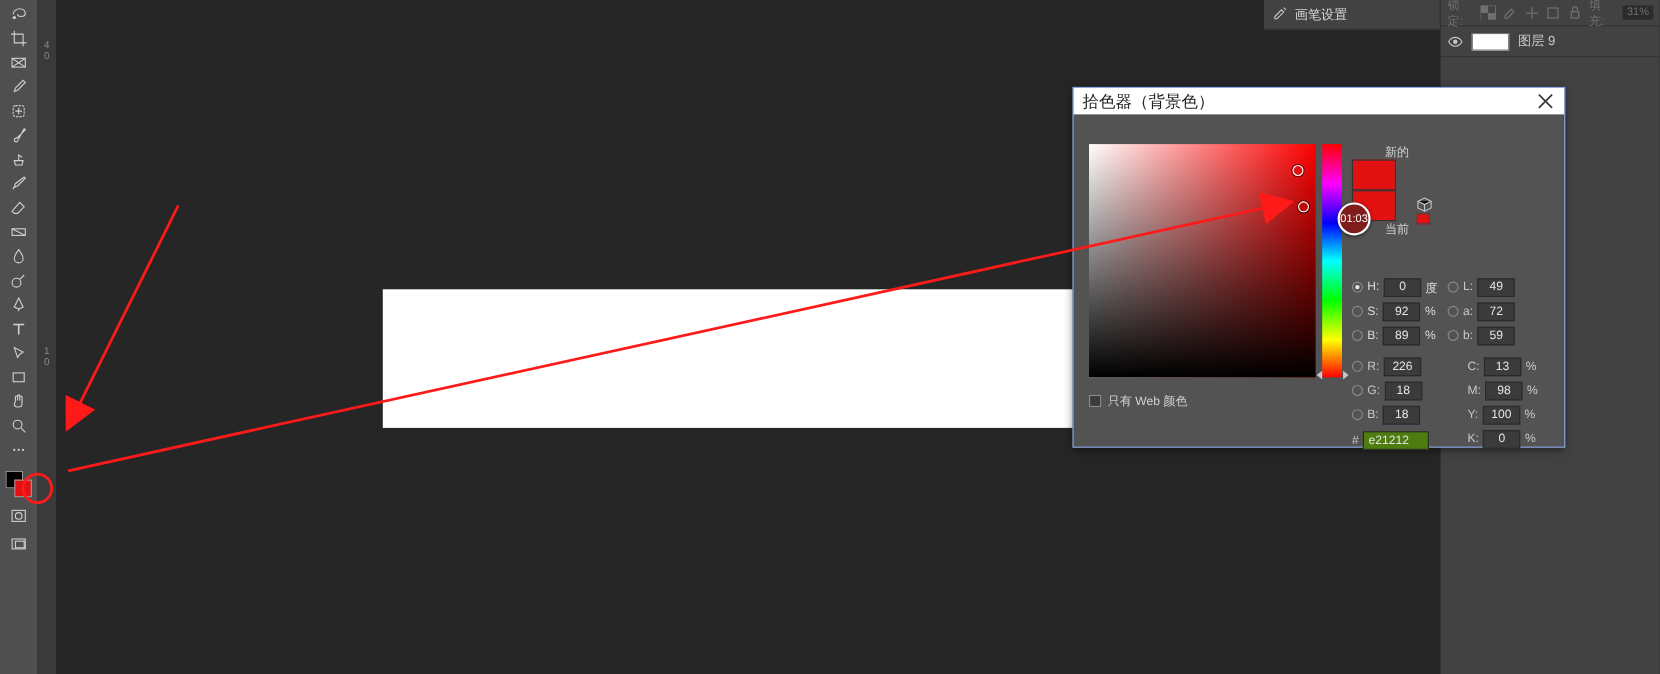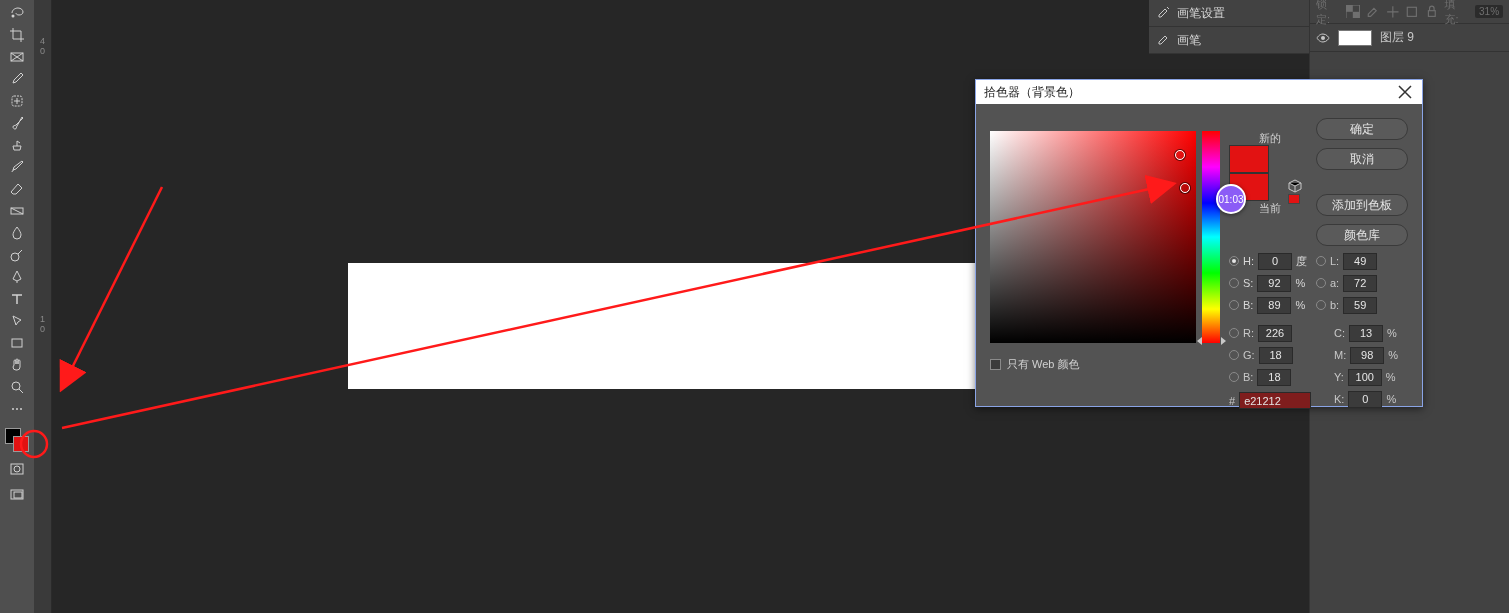--- a/index.html
+++ b/index.html
@@ -32,21 +32,21 @@
   .lockbar { height: 24px; display: flex; align-items: center; gap: 6px; padding: 0 6px; color: #6f6f6f; font-size: 11px; border-bottom: 1px solid #333; }
   .lockbar .ico { width: 14px; height: 14px; display:flex;align-items:center;justify-content:center;}
   .lockbar .fill-pct { background:#2b2b2b; color:#6f6f6f; padding:1px 4px; border-radius:2px; font-size:10px;}
   .layer-row { display: flex; align-items: center; gap: 8px; height: 28px; padding: 0 6px; border-bottom: 1px solid #333; }
   .layer-eye { width: 14px; height: 14px; }
   .layer-thumb { width: 34px; height: 16px; background: #fff; border: 1px solid #777; }
   .layer-name { font-size: 12px; }
 
   
   .dialog { position: absolute; left: 975px; top: 79px; width: 448px; height: 328px; background: #535353; border: 1px solid #8aa4e6; box-shadow: 0 2px 8px rgba(0,0,0,.5); display: flex; flex-direction: column; }
-  .dialog-titlebar { height: 24px; background: #fff; color: #222; display: flex; align-items: center; justify-content: space-between; padding: 0 8px; font-size: 12px; }
+  .dialog-titlebar { height: 24px; background: #fff; color: #222; display: flex; align-items: center; justify-content: space-between; padding: 0 8px; font-size: 15px; }
   .dialog-close { width: 18px; height: 18px; display:flex;align-items:center;justify-content:center; cursor:pointer; }
   .dialog-body { flex: 1; position: relative; }
 
   .sv-field { position: absolute; left: 14px; top: 27px; width: 206px; height: 212px; background: linear-gradient(to top, #000, rgba(0,0,0,0)), linear-gradient(to right, #fff, #ff0000); cursor: crosshair; }
   .sv-marker-ring { position: absolute; width: 10px; height: 10px; border: 1px solid #fff; border-radius: 50%; box-shadow: 0 0 0 1px rgba(0,0,0,.6); transform: translate(-50%,-50%); }
   .hue-strip { position: absolute; left: 226px; top: 27px; width: 18px; height: 212px; background: linear-gradient(to bottom, #ff0000 0%, #ff00ff 17%, #0000ff 34%, #00ffff 50%, #00ff00 67%, #ffff00 84%, #ff0000 100%); cursor: pointer; }
   .hue-arrow-l, .hue-arrow-r { position:absolute; width:0;height:0;border-top:4px solid transparent;border-bottom:4px solid transparent;}
   .hue-arrow-l { left:221px; top:233px; border-right:5px solid #c8c8c8; }
   .hue-arrow-r { left:245px; top:233px; border-left:5px solid #c8c8c8; }
 
@@ -64,27 +64,27 @@
   .fields { position: absolute; left: 253px; top: 146px; font-size: 11px; color: #d8d8d8; }
   .row { display: flex; align-items: center; height: 22px; gap: 4px; }
   .radio { width: 10px; height: 10px; border: 1px solid #8a8a8a; border-radius: 50%; display:inline-flex;align-items:center;justify-content:center;}
   .radio.sel::after { content:""; width:4px;height:4px;background:#e5e5e5;border-radius:50%; }
   .fld { width: 34px; height: 17px; background: #3b3b3b; border: 1px solid #2a2a2a; color: #e5e5e5; font-size: 11px; text-align: center; }
   .unit { width: 14px; }
   .labcol { position: absolute; left: 340px; top: 146px; font-size:11px; }
   .cmyk { position:absolute; left: 358px; top: 218px; font-size:11px;}
   .rgb { position:absolute; left:253px; top:218px; font-size:11px;}
   .hexrow { position:absolute; left:253px; top:288px; display:flex; align-items:center; gap:4px; font-size:11px;}
-  .hex-in { width: 72px; height: 17px; background:#7f1d1d; border:1px solid #2a2a2a; color:#e5e5e5; font-size:11px; padding:0 4px; }
+  .hex-in { width: 60px; height: 17px; background:#4d7c0f; border:1px solid #2a2a2a; color:#e5e5e5; font-size:11px; padding:0 4px; }
   .webonly { position:absolute; left:14px; top:253px; display:flex; align-items:center; gap:6px; font-size:11px; color:#d1d1d1;}
   .cb { width:11px; height:11px; border:1px solid #8a8a8a; background:#3b3b3b; }
 
   
   .ann { position:absolute; left:0; top:0; width:1509px; height:613px; pointer-events:none; }
-  .timestamp-badge { position:absolute; left:1216px; top:184px; width:30px; height:30px; border-radius:50%; background:#8b5cf6; border:2px solid #fff; color:#fff; font-size:10px; display:flex; align-items:center; justify-content:center; box-shadow:0 1px 4px rgba(0,0,0,.5); }
+  .timestamp-badge { position:absolute; left:1216px; top:184px; width:30px; height:30px; border-radius:50%; background:#7f1d1d; border:2px solid #fff; color:#fff; font-size:10px; display:flex; align-items:center; justify-content:center; box-shadow:0 1px 4px rgba(0,0,0,.5); }
 </style>
 </head>
 <body>
 
 <div class="app">
 
   <div class="toolbar">
     <div class="tool">
         <svg viewBox="0 0 16 16">
           <path d="M3 8c0-3 3-5 6-5s5 2 5 4-2 3-4 3-3-1-3-2" fill="none" stroke="currentColor"></path>
@@ -215,26 +215,20 @@
   <div class="canvas-area">
     <div class="artboard"></div>
   </div>
 
   <div class="panels-col-1">
     <div class="panel-tab">
       <span><svg viewBox="0 0 14 14">
             <path d="M2 10l6-6 2 2-6 6H2zM10 2l2 2" stroke="#c8c8c8" fill="none"></path>
           </svg></span>
       <span>画笔设置</span>
-    </div>
-    <div class="panel-tab">
-      <span><svg viewBox="0 0 14 14">
-            <path d="M2 10l6-6 2 2-6 6H2z" stroke="#c8c8c8" fill="none"></path>
-          </svg></span>
-      <span>画笔</span>
     </div>
   </div>
 
   <div class="panels-col-2">
     <div class="lockbar">
       <span>锁定:</span>
       <span class="ico">
           <svg viewBox="0 0 12 12">
             <rect width="12" height="12" fill="none" stroke="#6f6f6f"></rect>
             <rect x="0" y="0" width="6" height="6" fill="#6f6f6f"></rect>
@@ -300,27 +294,20 @@
         <div class="sw new"></div>
         <div class="sw old"></div>
         <div class="lbl" style="text-align:right">当前</div>
       </div>
       <span class="cube-ico"><svg viewBox="0 0 14 14">
             <path d="M7 1l6 3v6l-6 3-6-3V4z" fill="none" stroke="#c8c8c8"></path>
             <path d="M1 4l6 3 6-3M7 7v6" stroke="#c8c8c8"></path>
           </svg></span>
       <span class="tiny-swatch"></span>
 
-      <div class="btncol">
-        <div class="dlg-btn">确定</div>
-        <div class="dlg-btn">取消</div>
-        <div style="height:8px"></div>
-        <div class="dlg-btn">添加到色板</div>
-        <div class="dlg-btn">颜色库</div>
-      </div>
 
       <div class="fields">
         <div class="row">
           <span class="radio sel"></span>
           <span>H:</span>
           <input class="fld" value="0" style="">
           <span class="unit">度</span>
         </div>
         <div class="row">
           <span class="radio"></span>

